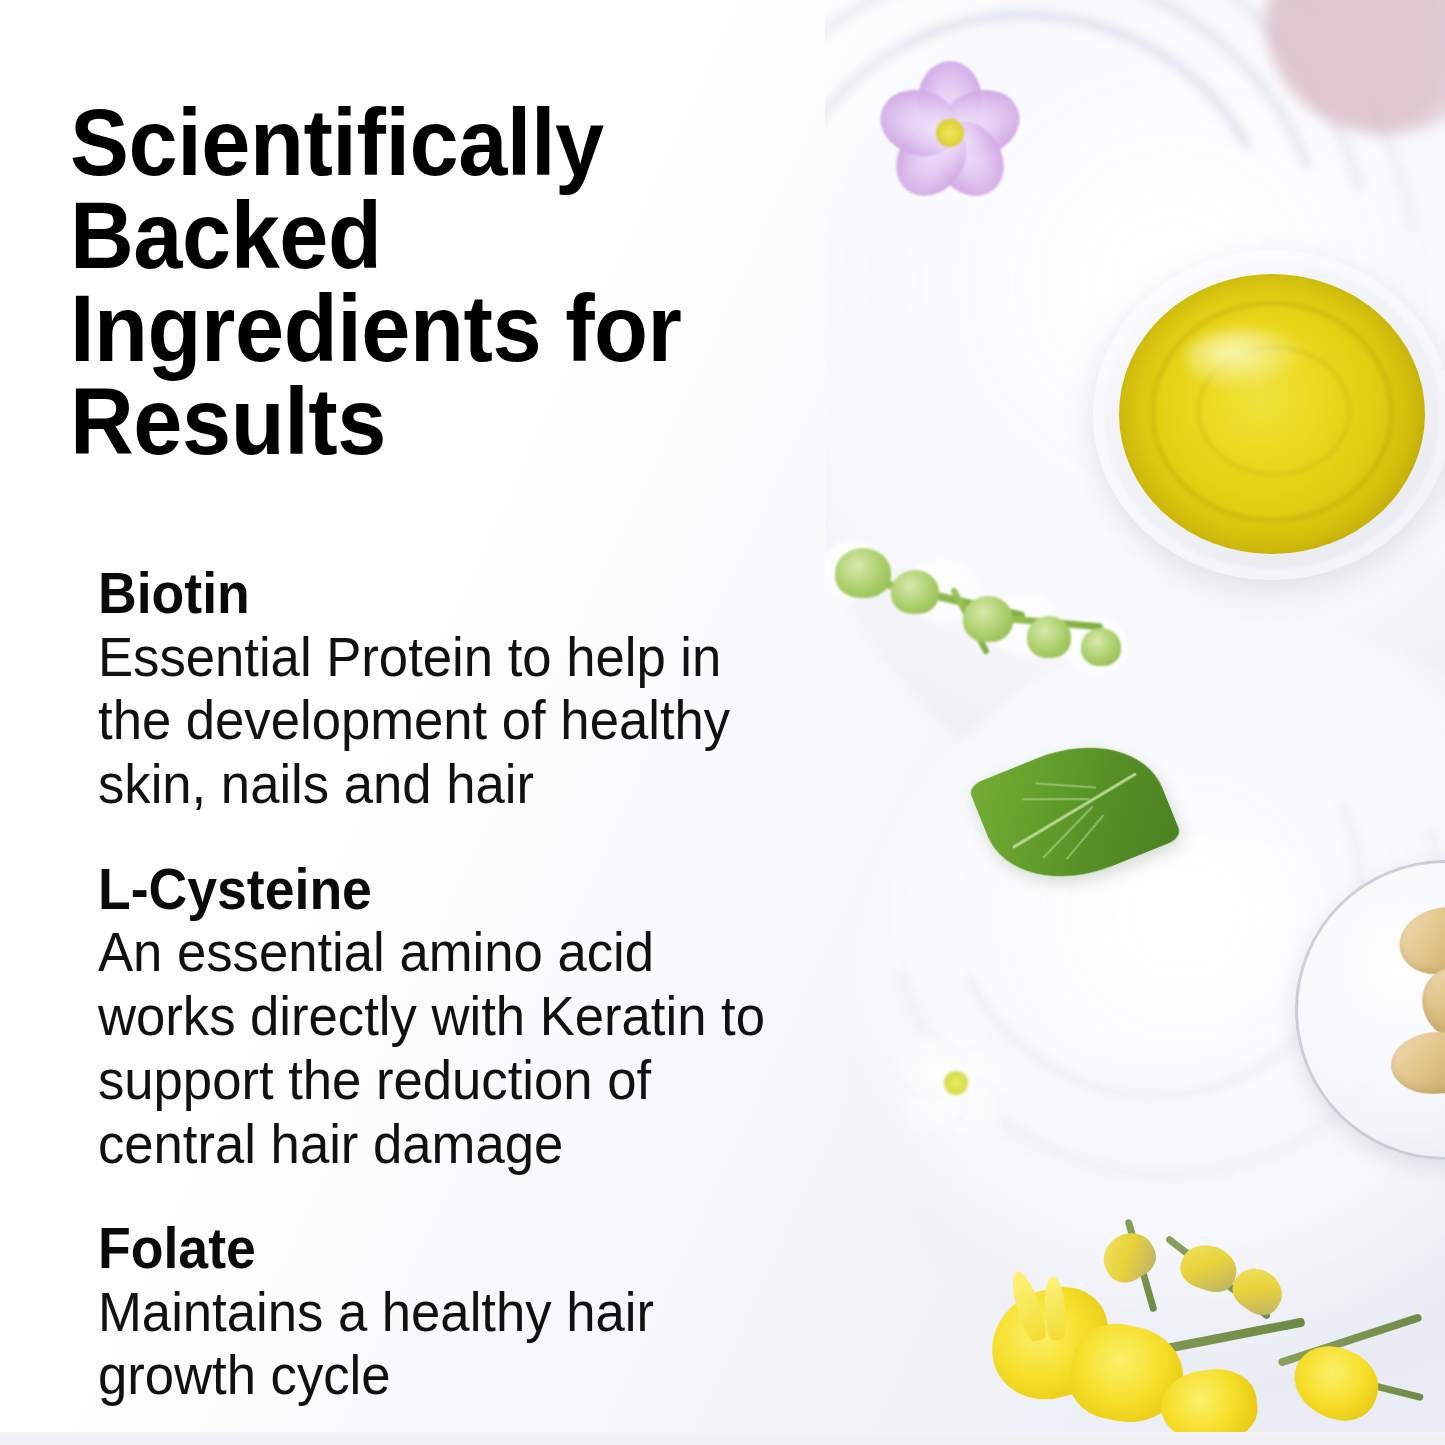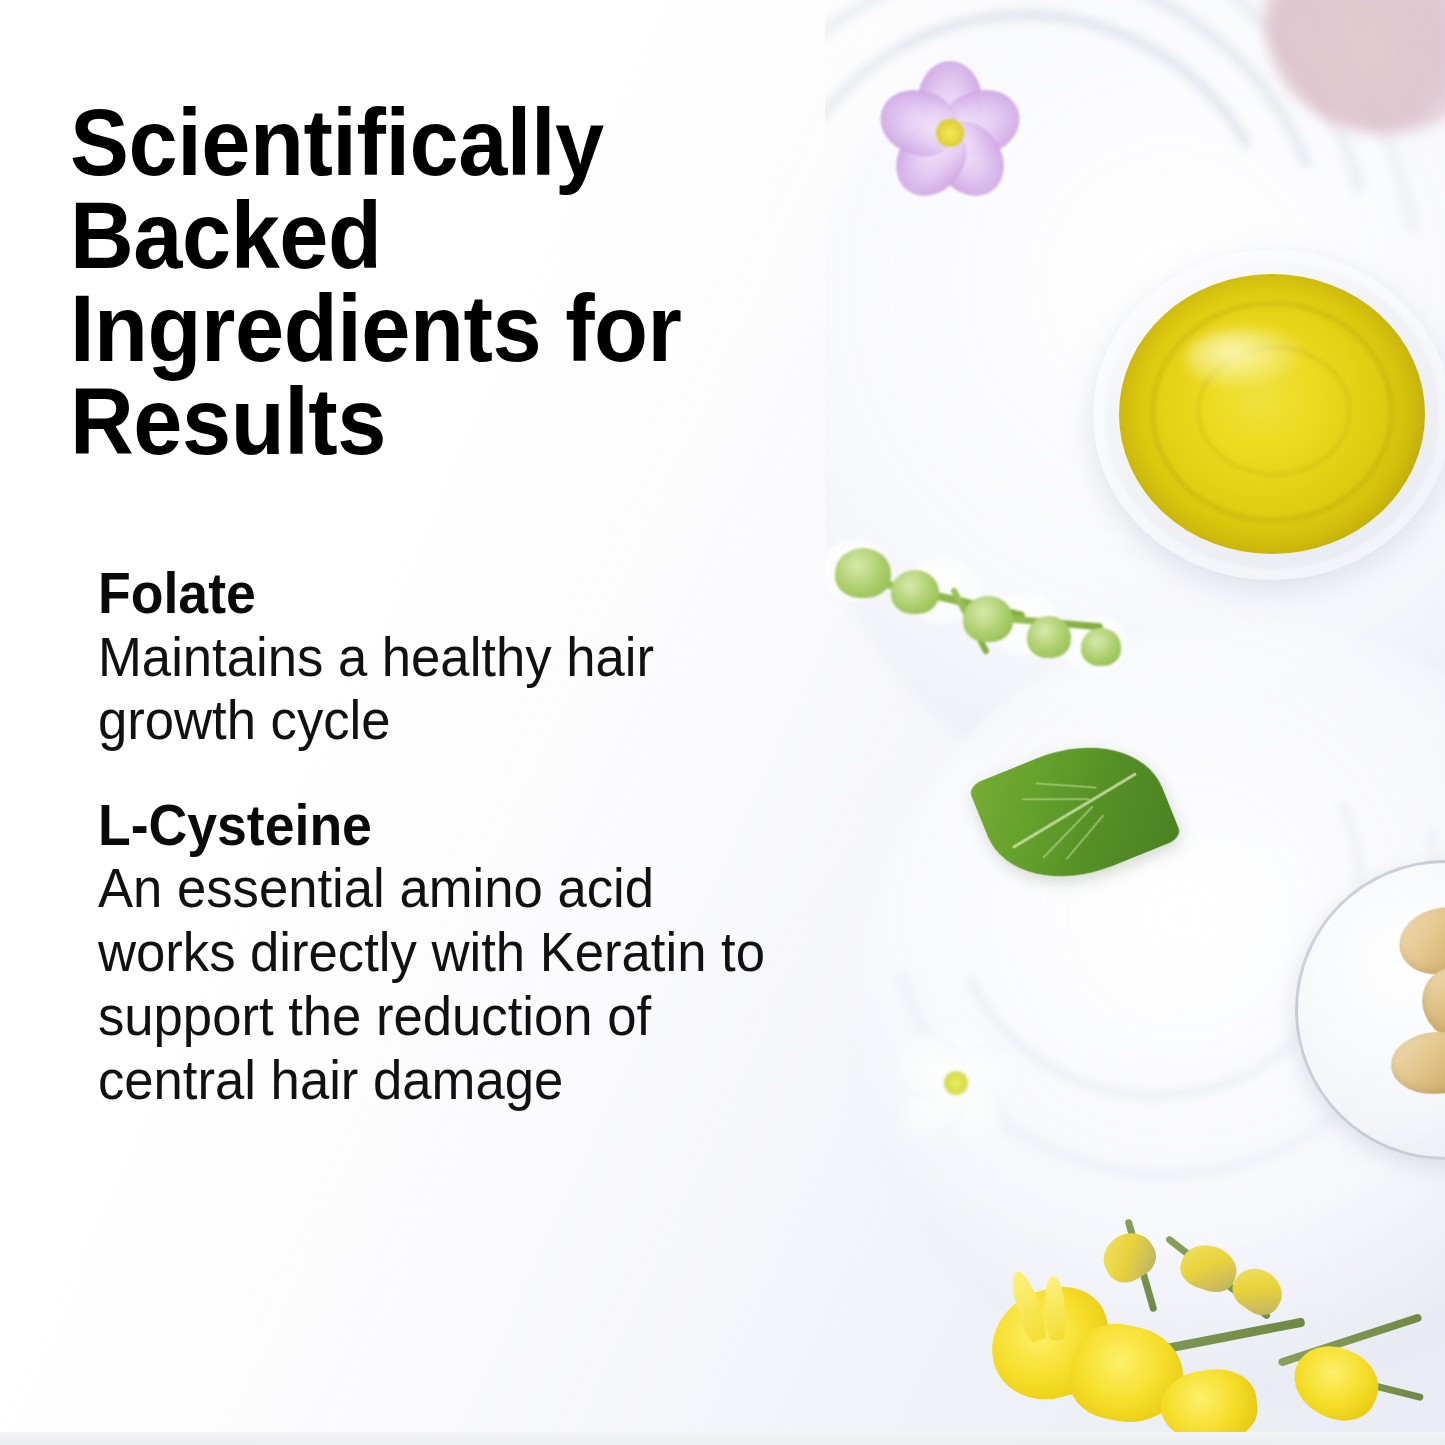--- a/index.html
+++ b/index.html
@@ -474,32 +474,38 @@
 
   </div>
 
   <div class="content">
 
     <h1 class="headline">Scientifically Backed
 Ingredients for Results</h1>
 
     <div class="ingredients">
 
-
-      <div class="ing-block b-folate">
-        <div class="ing-name">Folate</div>
-        <div class="ing-desc">Maintains a healthy hair
-growth cycle</div>
+      <div class="ing-block b-biotin">
+        <div class="ing-name">Biotin</div>
+        <div class="ing-desc">Essential Protein to help in
+the development of healthy
+skin, nails and hair</div>
       </div>
 
       <div class="ing-block b-lcys">
         <div class="ing-name">L-Cysteine</div>
         <div class="ing-desc">An essential amino acid
 works directly with Keratin to
 support the reduction of
 central hair damage</div>
       </div>
 
+      <div class="ing-block b-folate">
+        <div class="ing-name">Folate</div>
+        <div class="ing-desc">Maintains a healthy hair
+growth cycle</div>
+      </div>
+
     </div>
   </div>
 
   <div class="bottom-band"></div>
 </div>
 
 </body></html>

